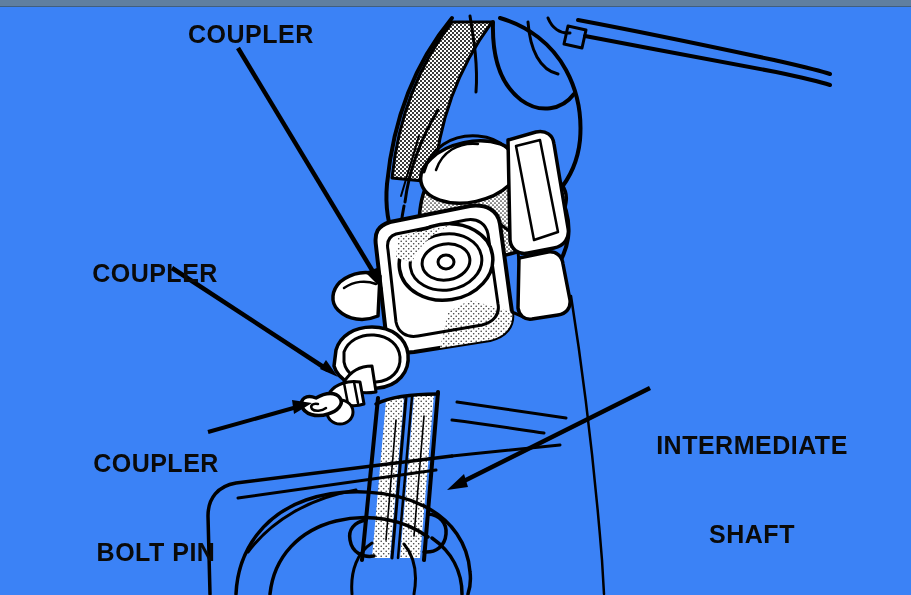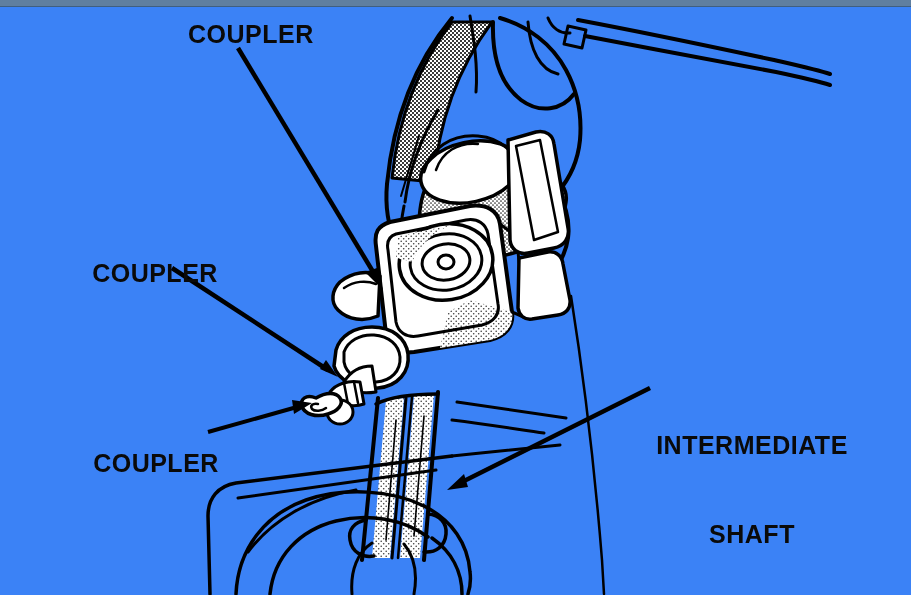--- a/index.html
+++ b/index.html
@@ -268,20 +268,21 @@
   </svg>
 
   <div class="callout-label left" style="left:188px; top:20px;">COUPLER</div>
 
   <div class="callout-label centered" style="left:75px; top:200px; width:160px;">
     <div>COUPLER</div>
   </div>
 
   <div class="callout-label centered" style="left:74px; top:390px; width:164px;">
     <div>COUPLER</div>
+    <div>BOLT PIN</div>
   </div>
 
   <div class="callout-label centered" style="left:652px; top:372px; width:200px;">
     <div>INTERMEDIATE</div>
     <div>SHAFT</div>
   </div>
 
 </div>
 
 </body></html>

